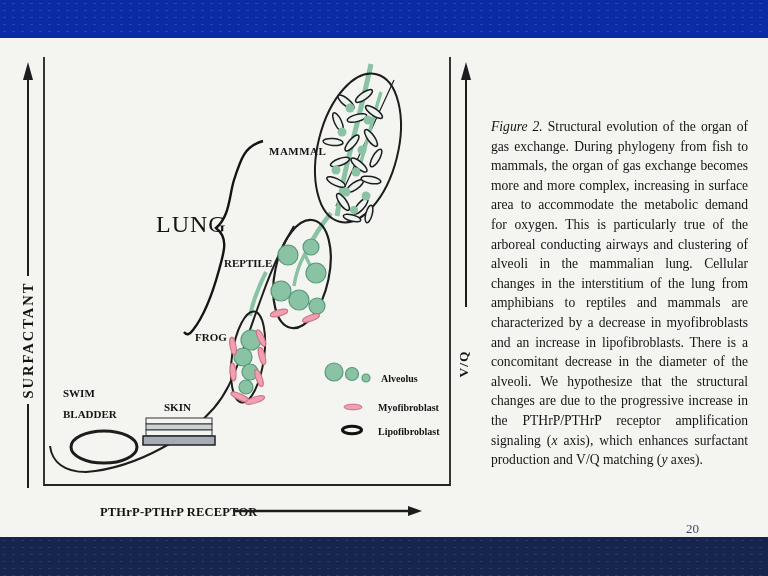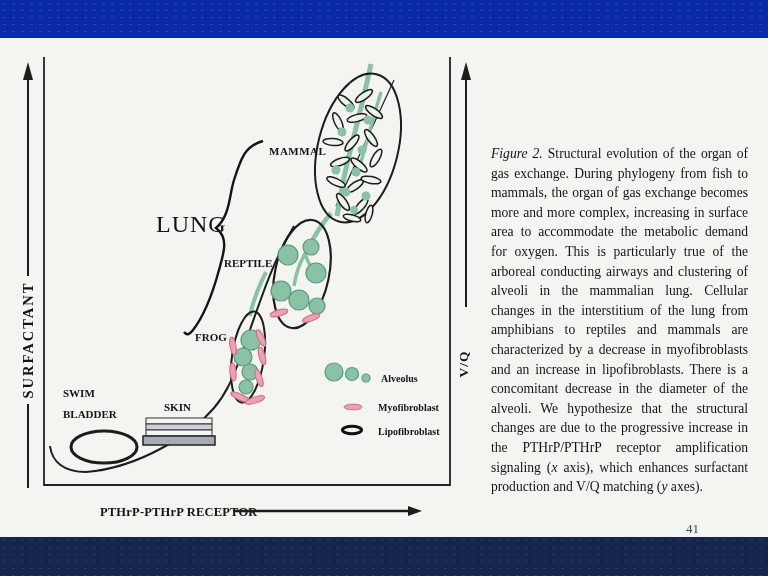--- a/index.html
+++ b/index.html
@@ -6,36 +6,36 @@
   .slide{position:relative;width:768px;height:576px;background:#f4f4f1;overflow:hidden;
          font-family:"Liberation Serif",serif;}
   .band-top{position:absolute;left:0;top:0;width:768px;height:38px;background:#0a2aa6;
             background-image:radial-gradient(#2743b6 1px,transparent 1.2px);background-size:9px 7px;}
   .band-bottom{position:absolute;left:0;top:537px;width:768px;height:39px;background:#16254e;
             background-image:radial-gradient(#283862 1px,transparent 1.2px);background-size:9px 7px;}
   .page-num{position:absolute;left:686px;top:521px;font-size:13px;color:#3c4766;
             font-family:"Liberation Serif",serif;}
   svg.diagram{position:absolute;left:0;top:0;}
   .caption{position:absolute;left:491px;top:117px;width:257px;text-align:justify;
-           font-size:13.6px;line-height:19.6px;color:#141414;margin-top:27px;}
+           font-size:13.6px;line-height:19.6px;color:#141414;}
   .caption .fig-label{font-style:italic;}
   .caption i{font-style:italic;}
   
   .ax-label{font-family:"Liberation Serif",serif;font-weight:bold;fill:#141414;}
   .small-label{font-family:"Liberation Serif",serif;font-weight:bold;font-size:11px;fill:#141414;}
   .lung-label{font-family:"Liberation Serif",serif;font-size:24px;letter-spacing:1px;fill:#141414;}
   .legend-label{font-family:"Liberation Serif",serif;font-weight:bold;font-size:10px;fill:#141414;}
 </style>
 </head>
 <body>
 
 <div class="slide">
   <div class="band-top"></div>
 
-  <span class="page-num">41</span>
+  <span class="page-num">20</span>
 
   <div class="band-bottom"></div>
 
   <svg class="diagram" width="768" height="576" viewBox="0 0 768 576">
 
     <g>
       <path d="M44,57 L44,485 L450,485 L450,57" fill="none" stroke="#222" stroke-width="1.8"></path>
     </g>
 
     <g>

